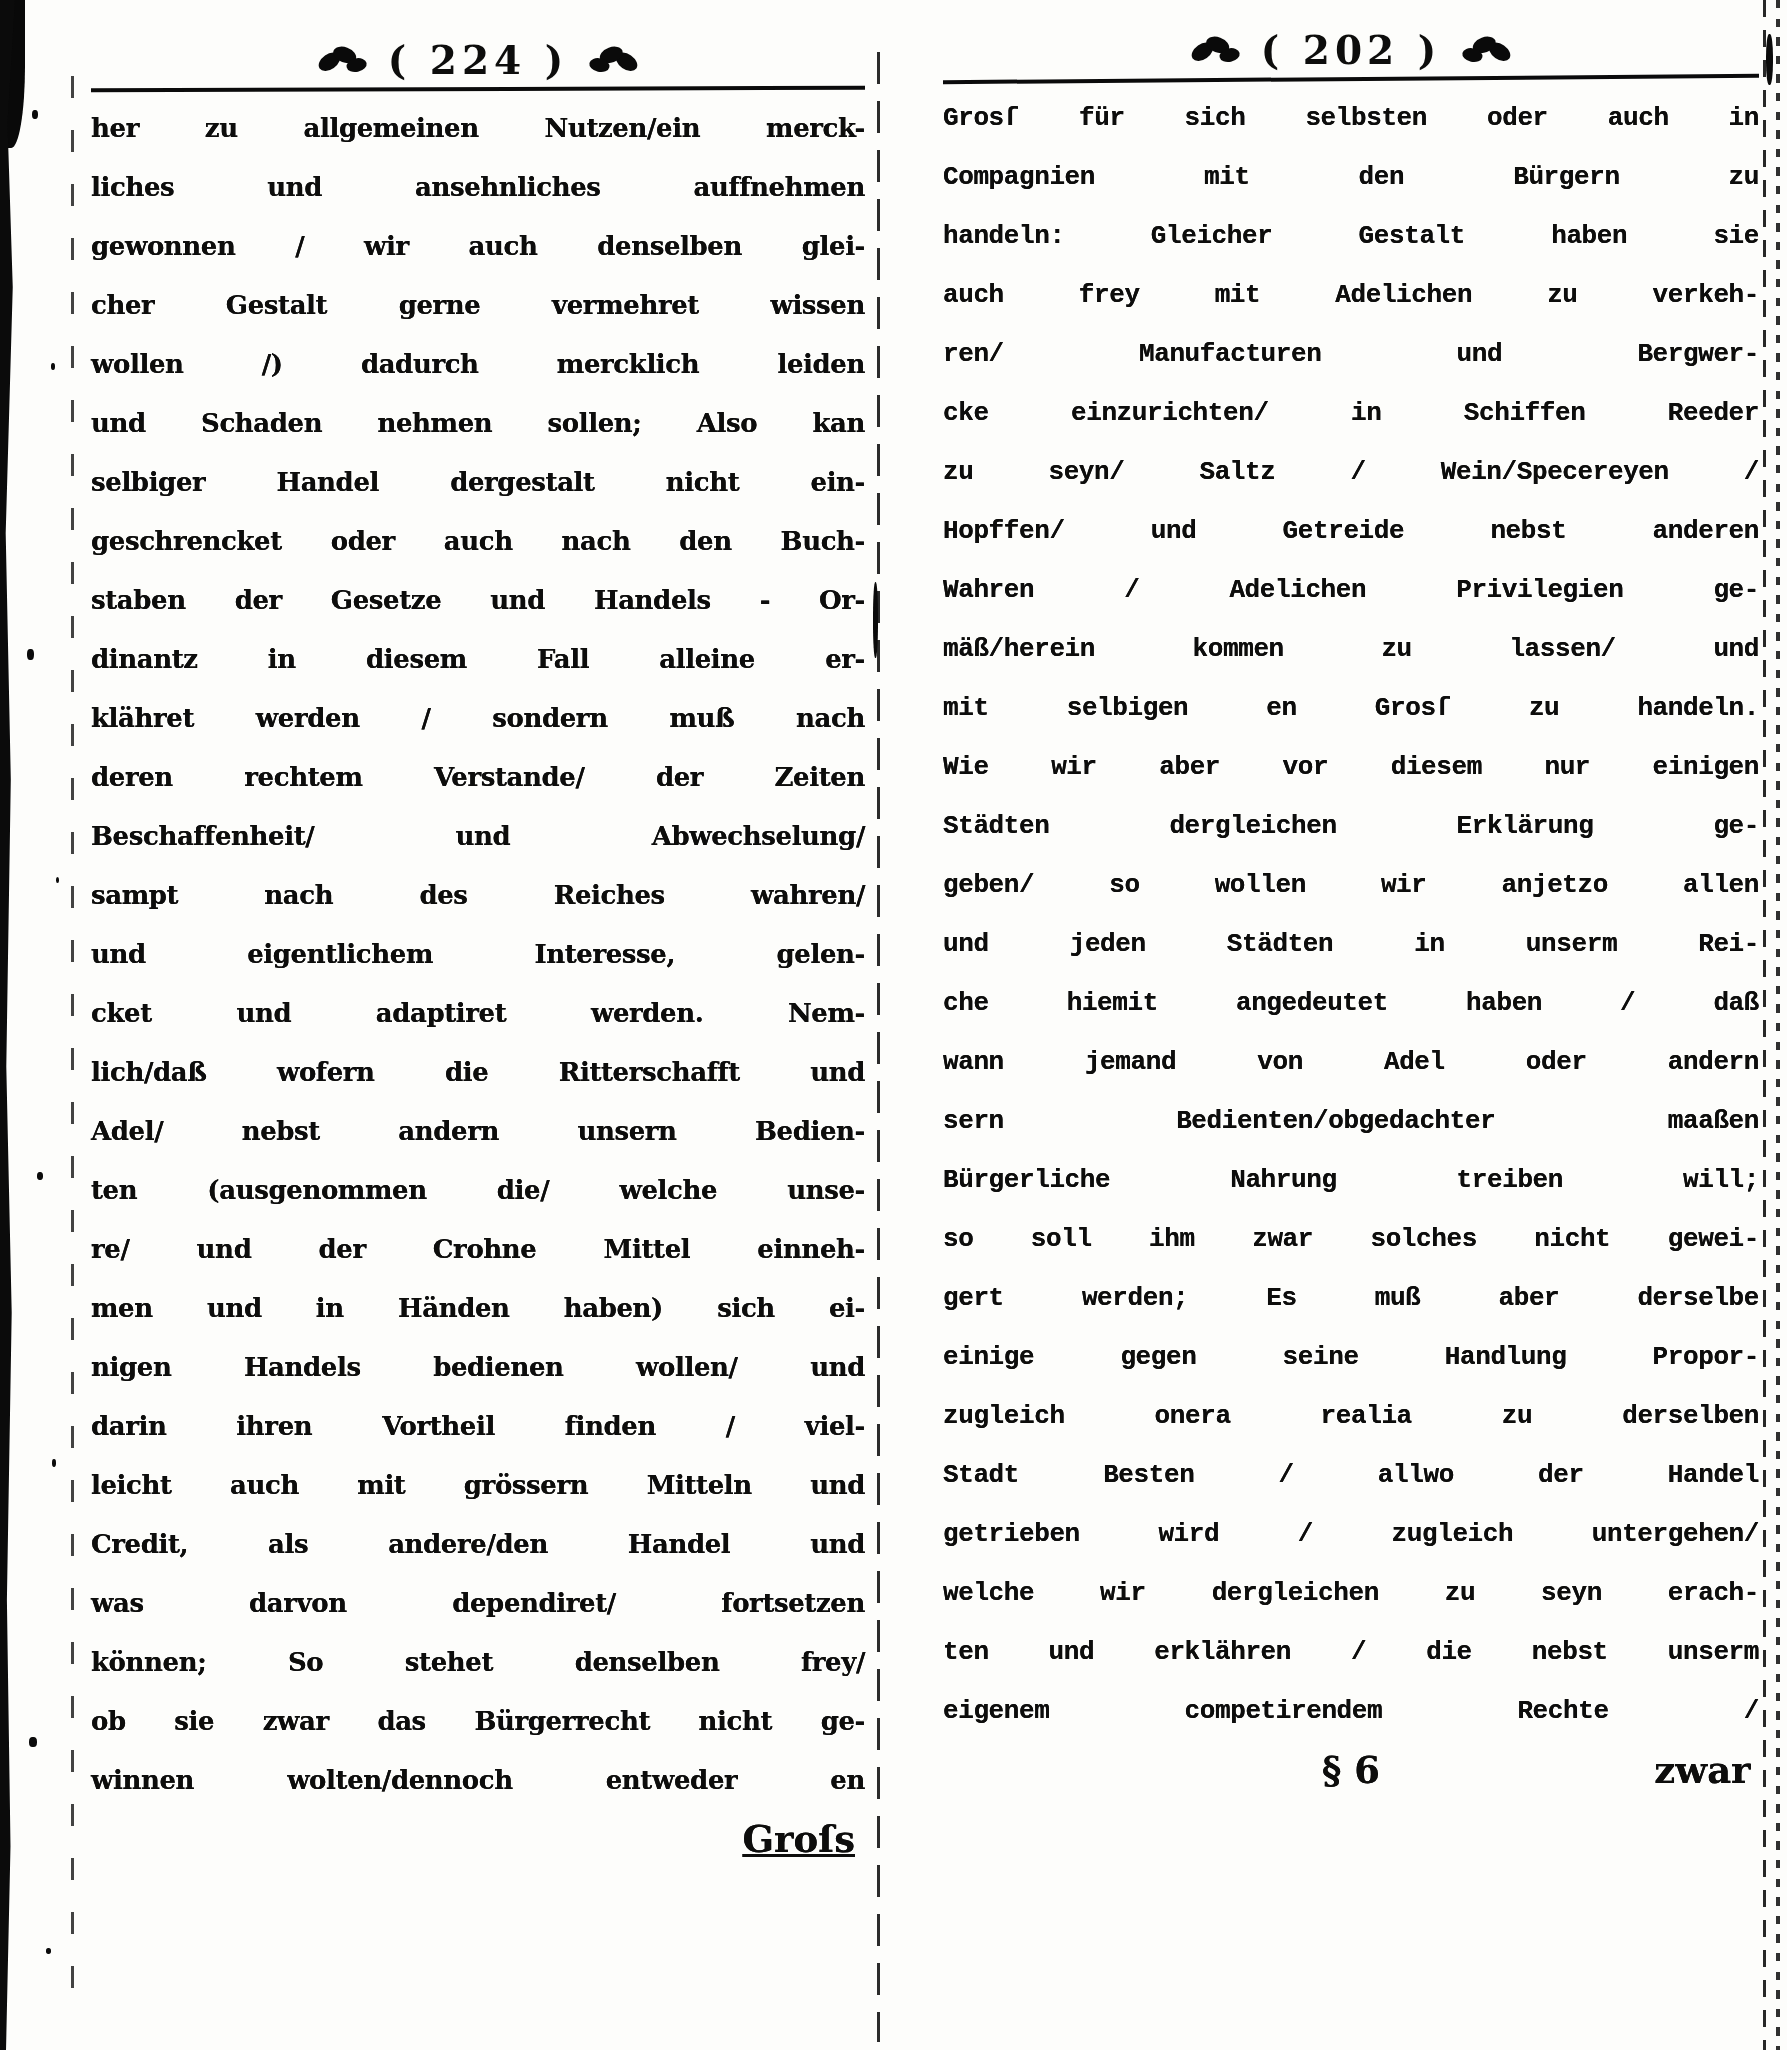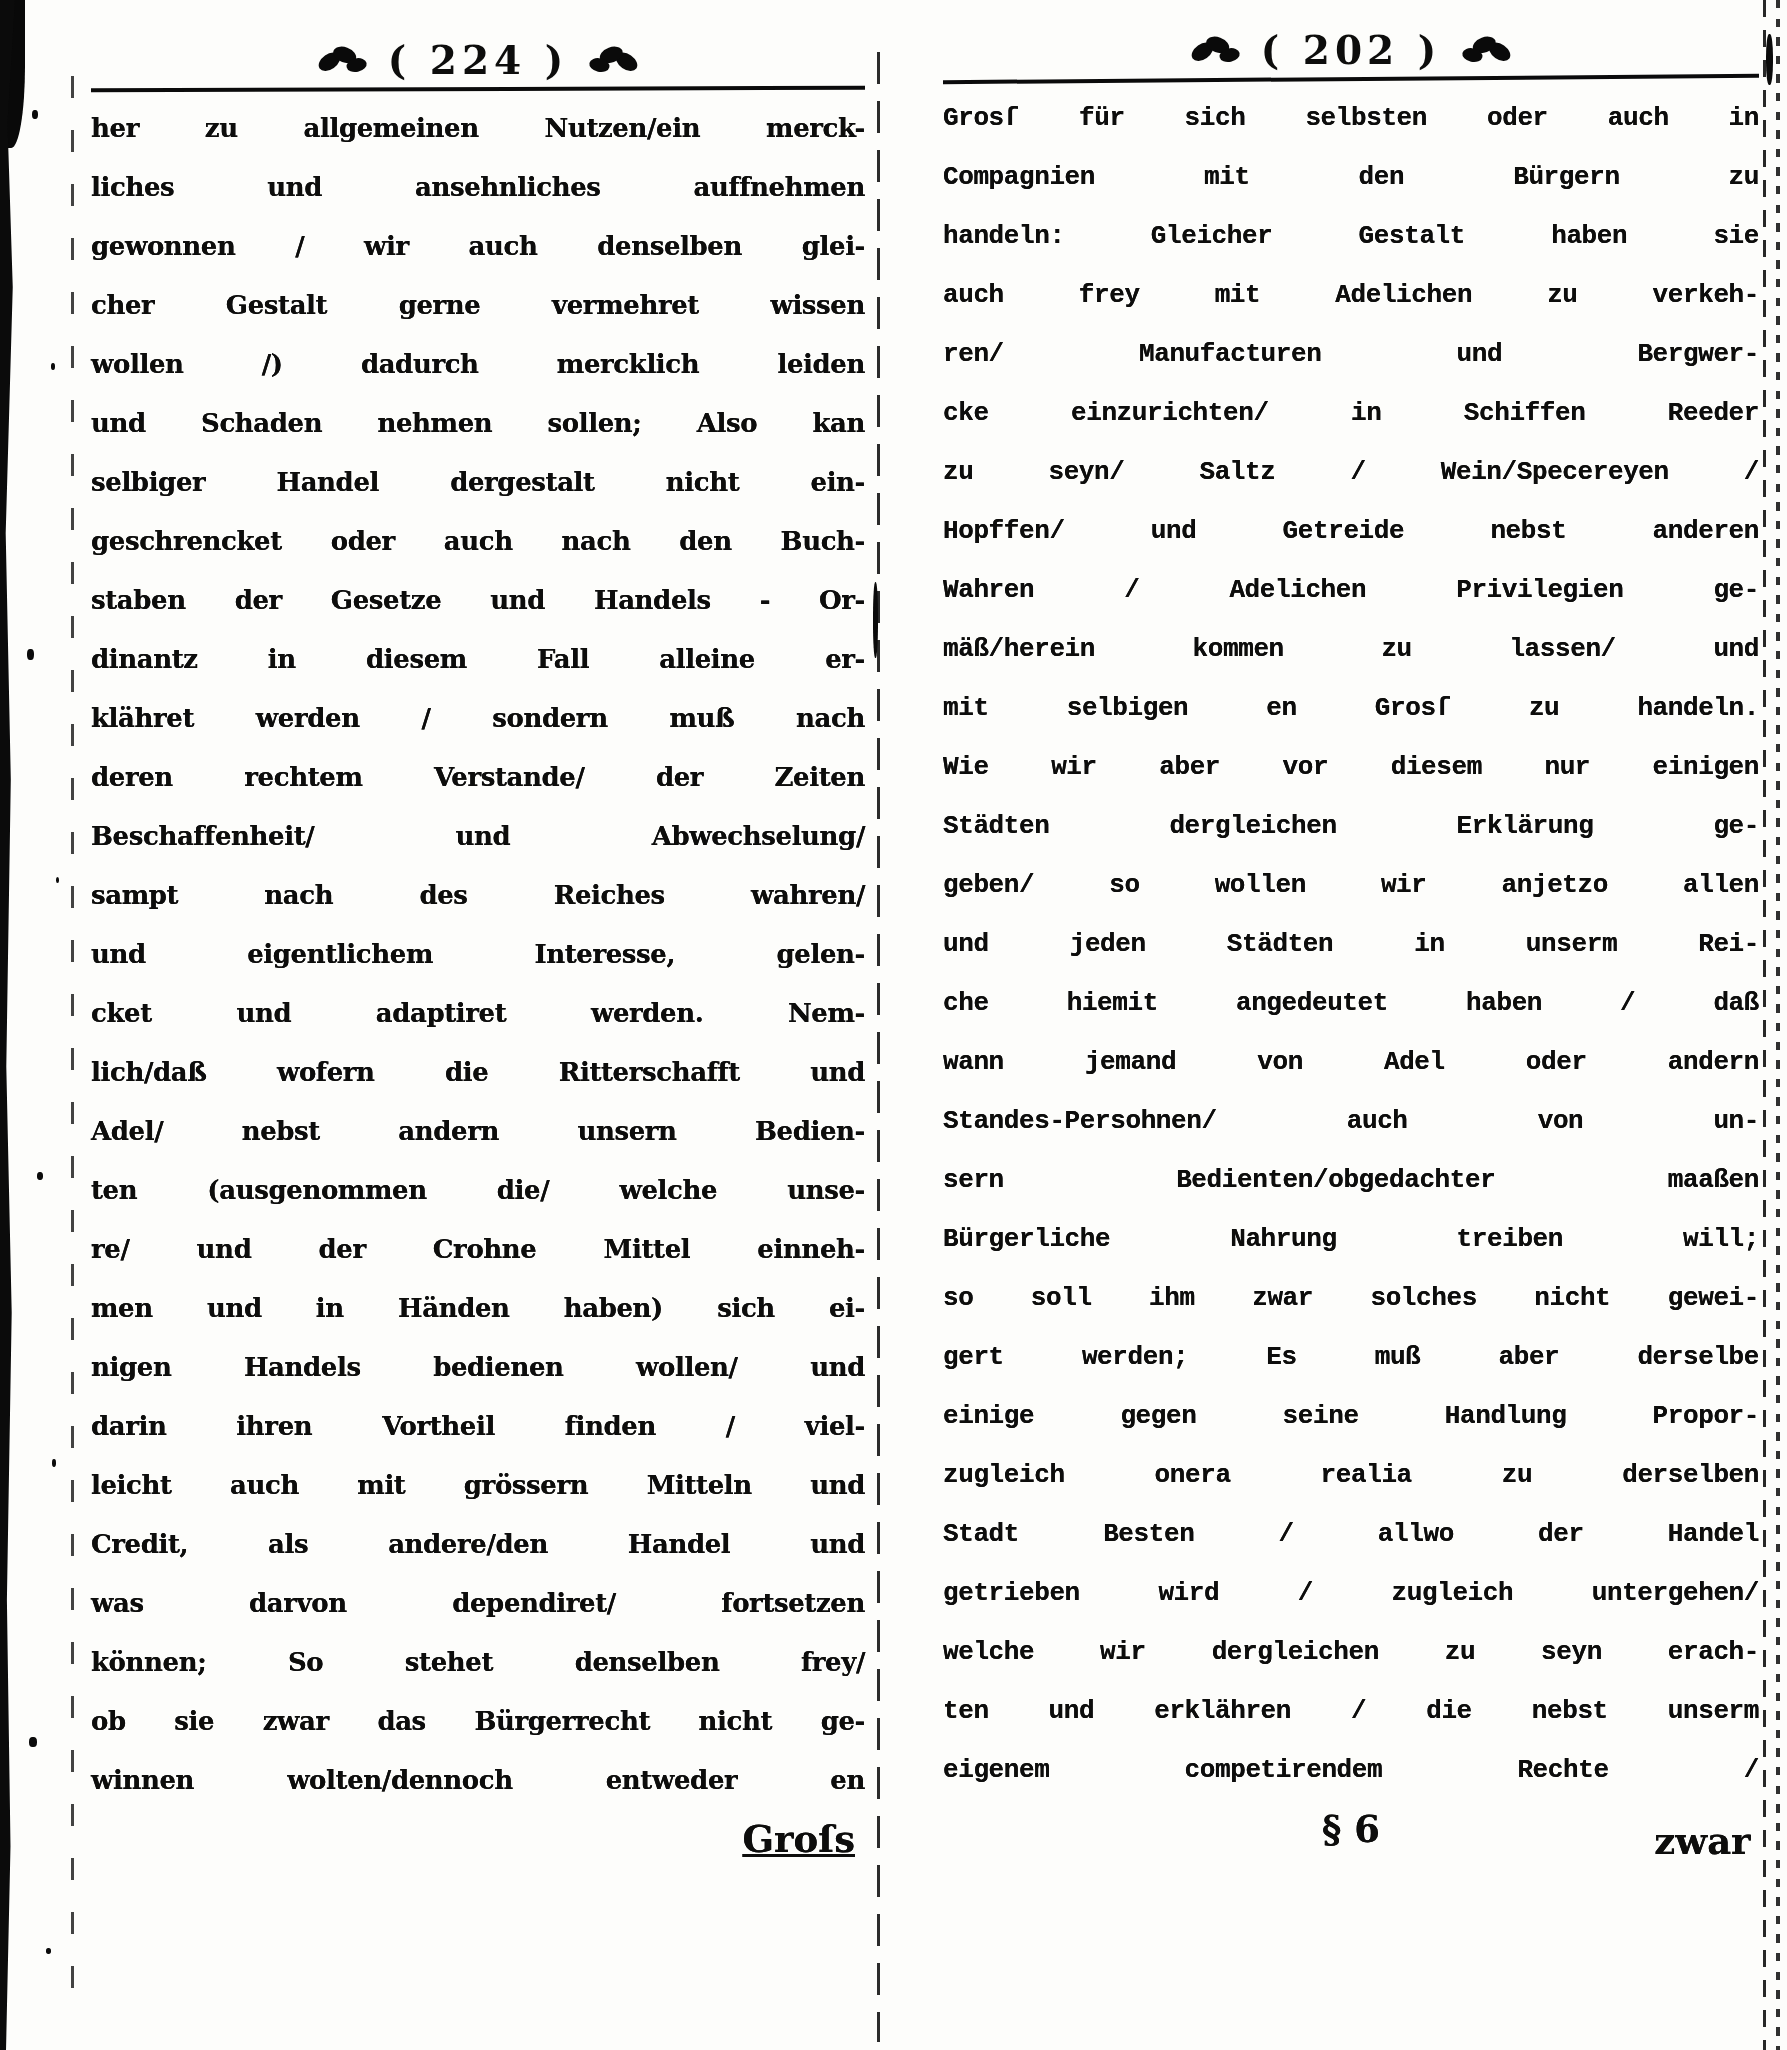--- a/index.html
+++ b/index.html
@@ -44,21 +44,21 @@
     font-size:26px;font-weight:700;letter-spacing:-0.4px;
     text-align:justify;text-align-last:justify;
     text-shadow:0 0 0.6px rgba(0,0,0,.9);
   }
   .page-left  .tl{line-height:59px;height:59px;}
   .page-right .tl{line-height:59px;height:59px;font-family:Liberation Mono, monospace;}
   .catch-row{position:relative;height:59px;font-size:37px;font-weight:700;line-height:59px;
     text-shadow:0 0 0.6px rgba(0,0,0,.9);text-decoration:underline;}
   .catch-right-align{text-align:right;padding-right:10px;}
   .sig{position:absolute;left:50%;transform:translateX(-50%);}
-  .catchword-abs{position:absolute;right:8.4px;top:12px;}
+  .catchword-abs{position:absolute;right:8.4px;top:0;}
 </style>
 </head>
 <body>
 
 <div class="scan">
 
   <div class="corner-blob"></div>
   <div class="edge-strip-left"></div>
   <div class="vline vl-left"></div>
   <div class="vline vl-gutter"></div>
@@ -158,21 +158,20 @@
       <div class="tl">Hopffen/ und Getreide nebst anderen</div>
       <div class="tl">Wahren / Adelichen Privilegien ge-</div>
       <div class="tl">mäß/herein kommen zu lassen/ und</div>
       <div class="tl">mit selbigen en Grosſ zu handeln.</div>
       <div class="tl">Wie wir aber vor diesem nur einigen</div>
       <div class="tl">Städten dergleichen Erklärung ge-</div>
       <div class="tl">geben/ so wollen wir anjetzo allen</div>
       <div class="tl">und jeden Städten in unserm Rei-</div>
       <div class="tl">che hiemit angedeutet haben / daß</div>
       <div class="tl">wann jemand von Adel oder andern</div>
-      <div class="tl">Standes-Persohnen/ auch von un-</div>
       <div class="tl">sern Bedienten/obgedachter maaßen</div>
       <div class="tl">Bürgerliche Nahrung treiben will;</div>
       <div class="tl">so soll ihm zwar solches nicht gewei-</div>
       <div class="tl">gert werden; Es muß aber derselbe</div>
       <div class="tl">einige gegen seine Handlung Propor-</div>
       <div class="tl">zugleich onera realia zu derselben</div>
       <div class="tl">Stadt Besten / allwo der Handel</div>
       <div class="tl">getrieben wird / zugleich untergehen/</div>
       <div class="tl">welche wir dergleichen zu seyn erach-</div>
       <div class="tl">ten und erklähren / die nebst unserm</div>

